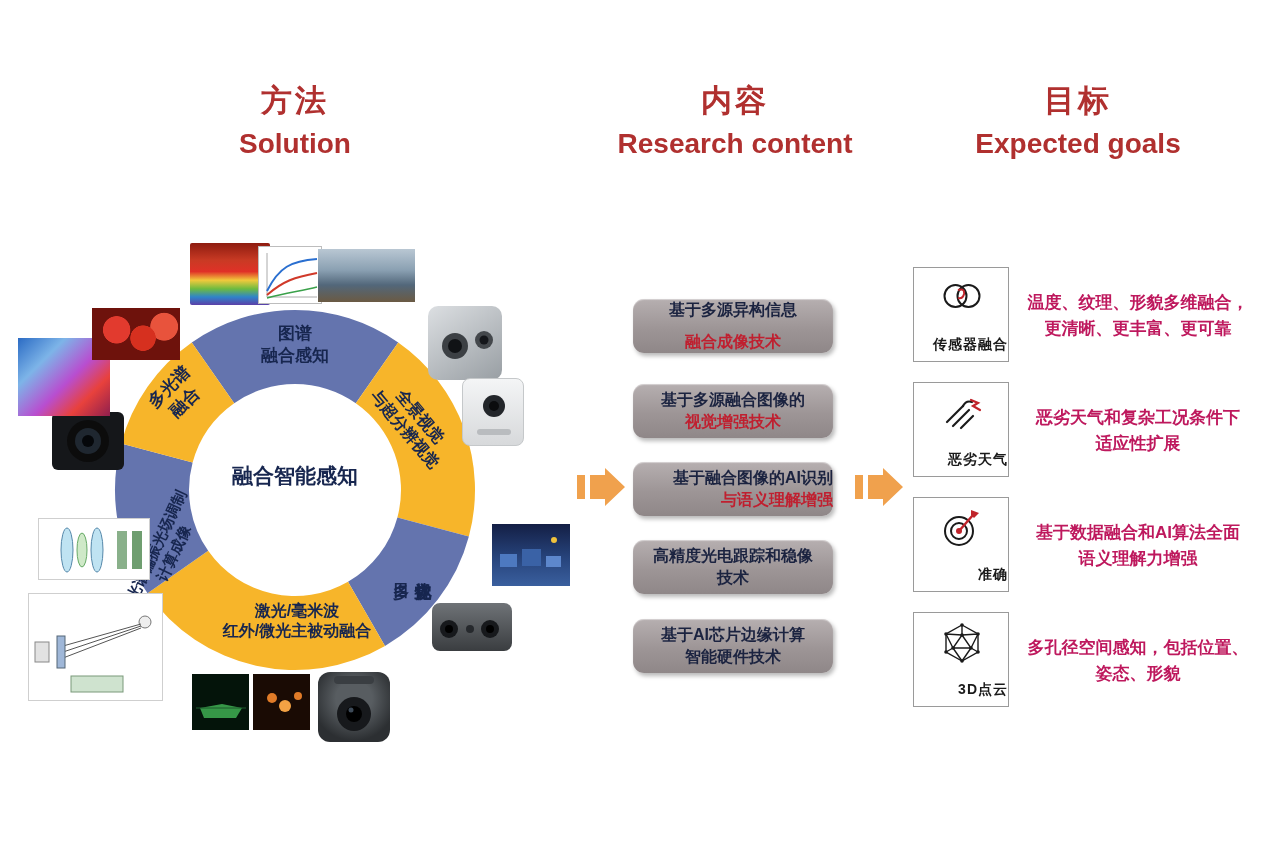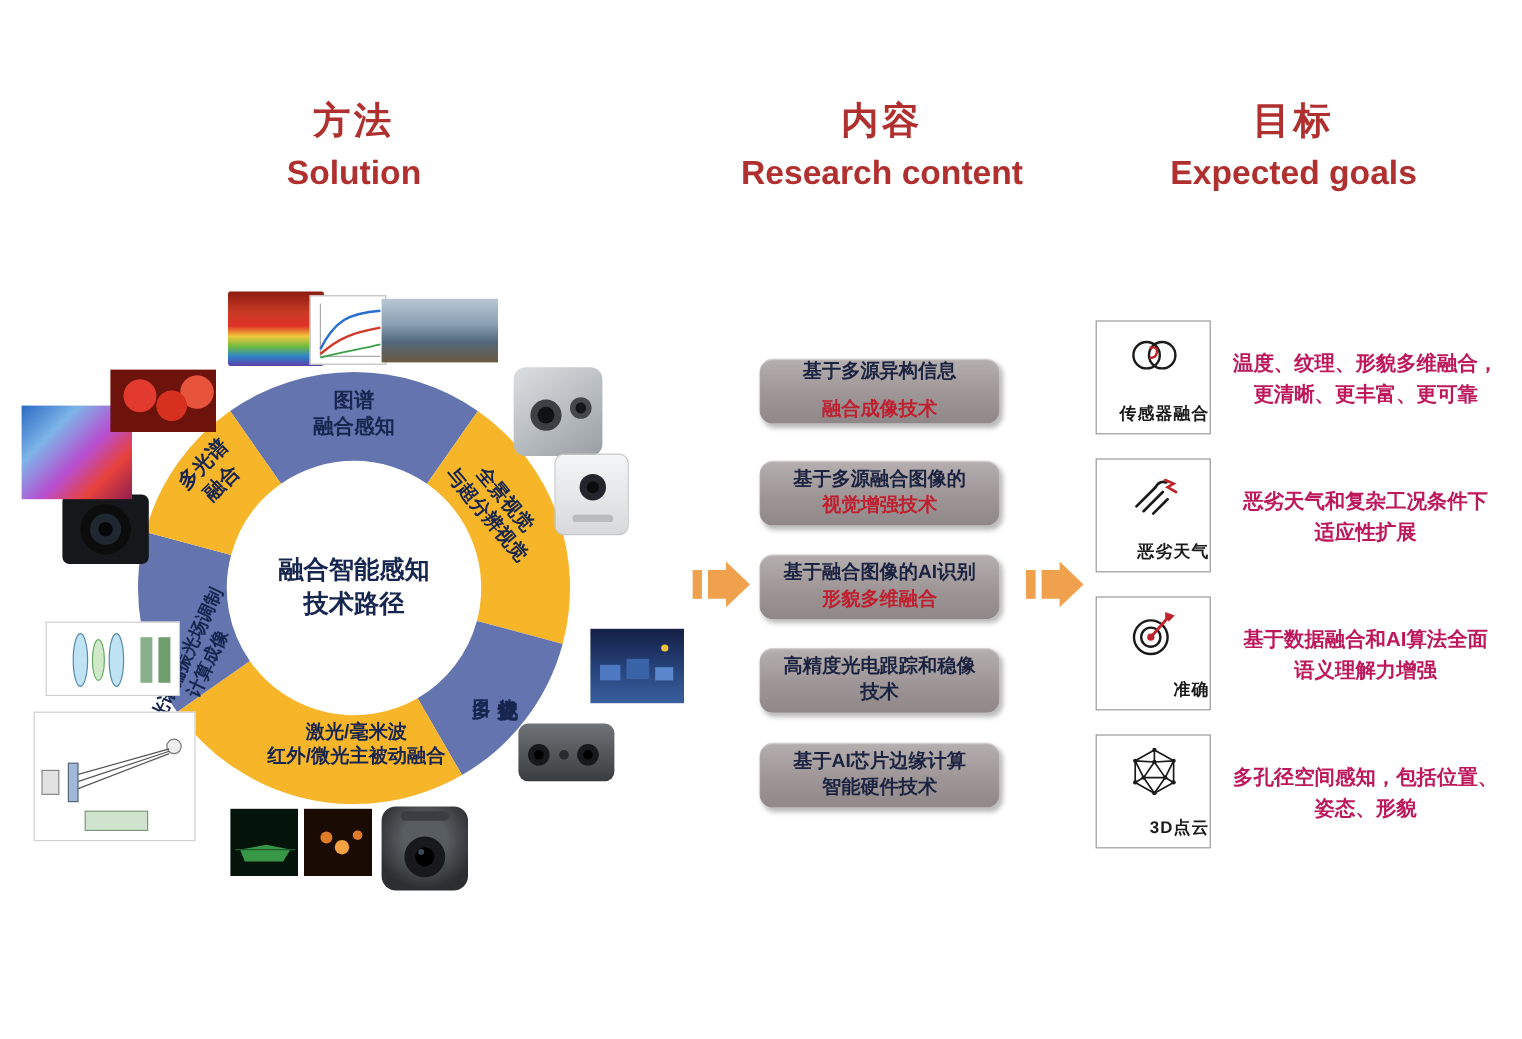--- a/index.html
+++ b/index.html
@@ -92,21 +92,20 @@
     <path d="M -103.24 -147.45 A 180 180 0 0 1 103.24 -147.45 L 60.80 -86.83 A 106 106 0 0 0 -60.80 -86.83 Z" fill="#6474ae"></path>
     <path d="M 103.24 -147.45 A 180 180 0 0 1 173.87 46.59 L 102.39 27.43 A 106 106 0 0 0 60.80 -86.83 Z" fill="#f7b52a"></path>
     <path d="M 173.87 46.59 A 180 180 0 0 1 90 155.88 L 53 91.80 A 106 106 0 0 0 102.39 27.43 Z" fill="#6474ae"></path>
     <path d="M 90 155.88 A 180 180 0 0 1 -147.45 103.24 L -86.83 60.80 A 106 106 0 0 0 53 91.80 Z" fill="#f7b52a"></path>
     <path d="M -147.45 103.24 A 180 180 0 0 1 -173.87 -46.59 L -102.39 -27.43 A 106 106 0 0 0 -86.83 60.80 Z" fill="#6474ae"></path>
     <path d="M -173.87 -46.59 A 180 180 0 0 1 -103.24 -147.45 L -60.80 -86.83 A 106 106 0 0 0 -102.39 -27.43 Z" fill="#f7b52a"></path>
   </svg>
 
   <div class="center-label" style="left:195px; top:462px; width:200px;text-align:center;">
     <div>融合智能感知</div>
-    <div>技术路径</div>
   </div>
 
   <div class="donut-label" style="left:225px; top:323px; width:140px; font-size:17px;">
     <div>图谱</div>
     <div>融合感知</div>
   </div>
   <div class="donut-label" style="left:337px; top:403px; width:150px; font-size:16px; transform:rotate(50deg);">
     <div>全景视觉</div>
     <div>与超分辨视觉</div>
   </div>
@@ -228,23 +227,23 @@
   </svg>
 
   <div class="res-box" style="top:299px;justify-content:space-between;">
     <div class="l1">基于多源异构信息</div>
     <div class="l2 red">融合成像技术</div>
   </div>
   <div class="res-box" style="top:384px;">
     <div class="l1">基于多源融合图像的</div>
     <div class="l2 red">视觉增强技术</div>
   </div>
-  <div class="res-box" style="top:462px;">
+  <div class="res-box" style="top:462px;align-items:flex-end;">
     <div class="l1">基于融合图像的AI识别</div>
-    <div class="l2 red">形貌多维融合</div>
+    <div class="l2 red">与语义理解增强</div>
   </div>
   <div class="res-box" style="top:540px;">
     <div class="l1">高精度光电跟踪和稳像</div>
     <div class="l2">技术</div>
   </div>
   <div class="res-box" style="top:619px;">
     <div class="l1">基于AI芯片边缘计算</div>
     <div class="l2">智能硬件技术</div>
   </div>
 

